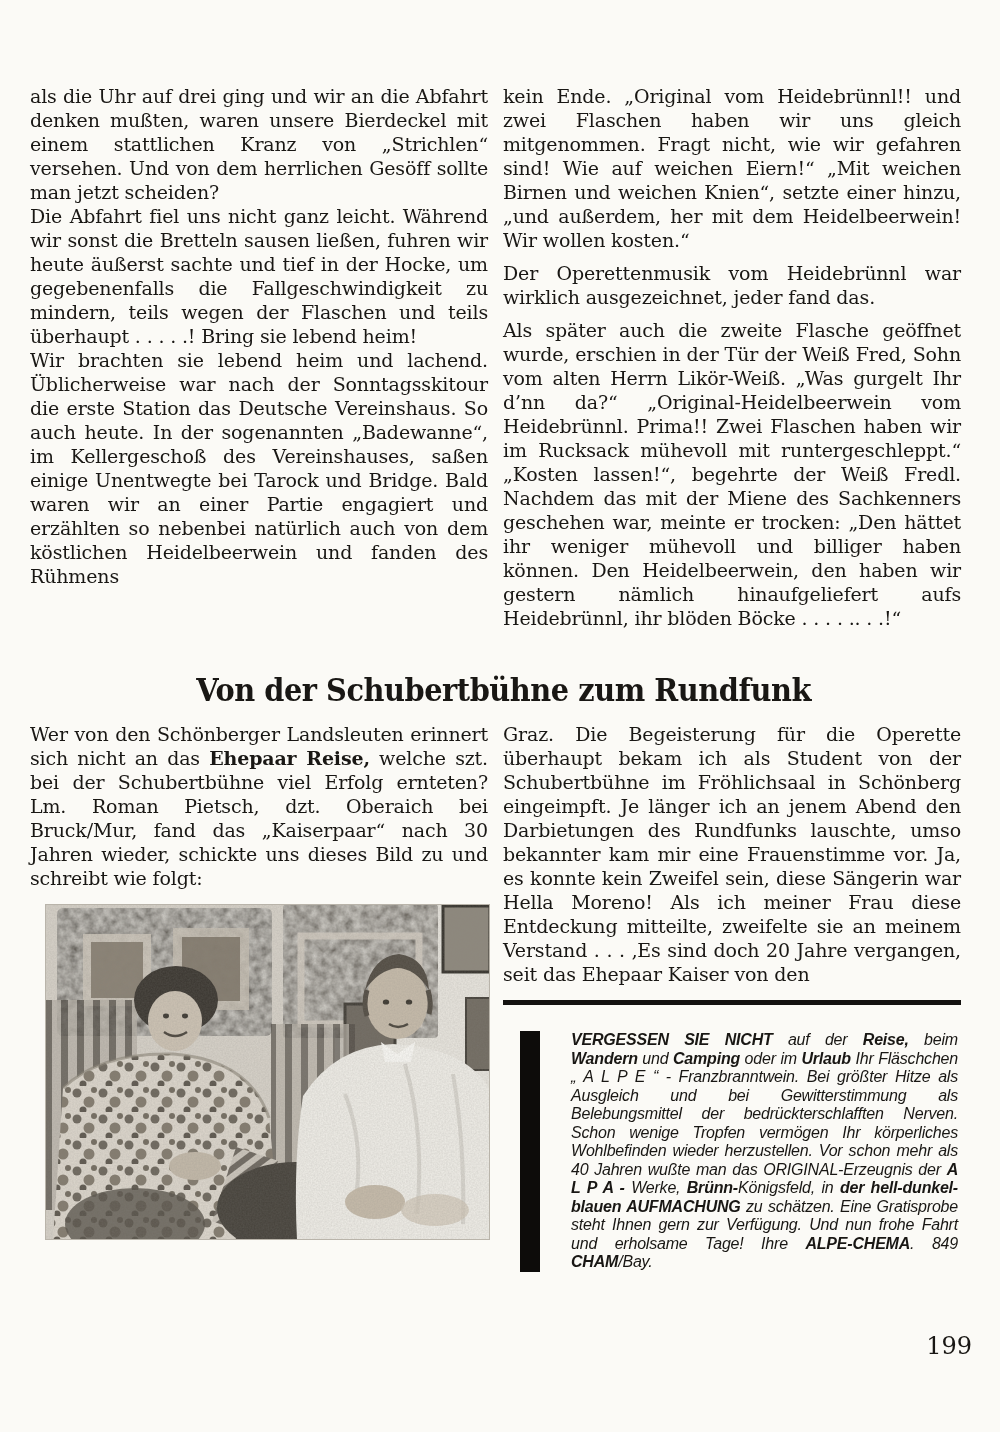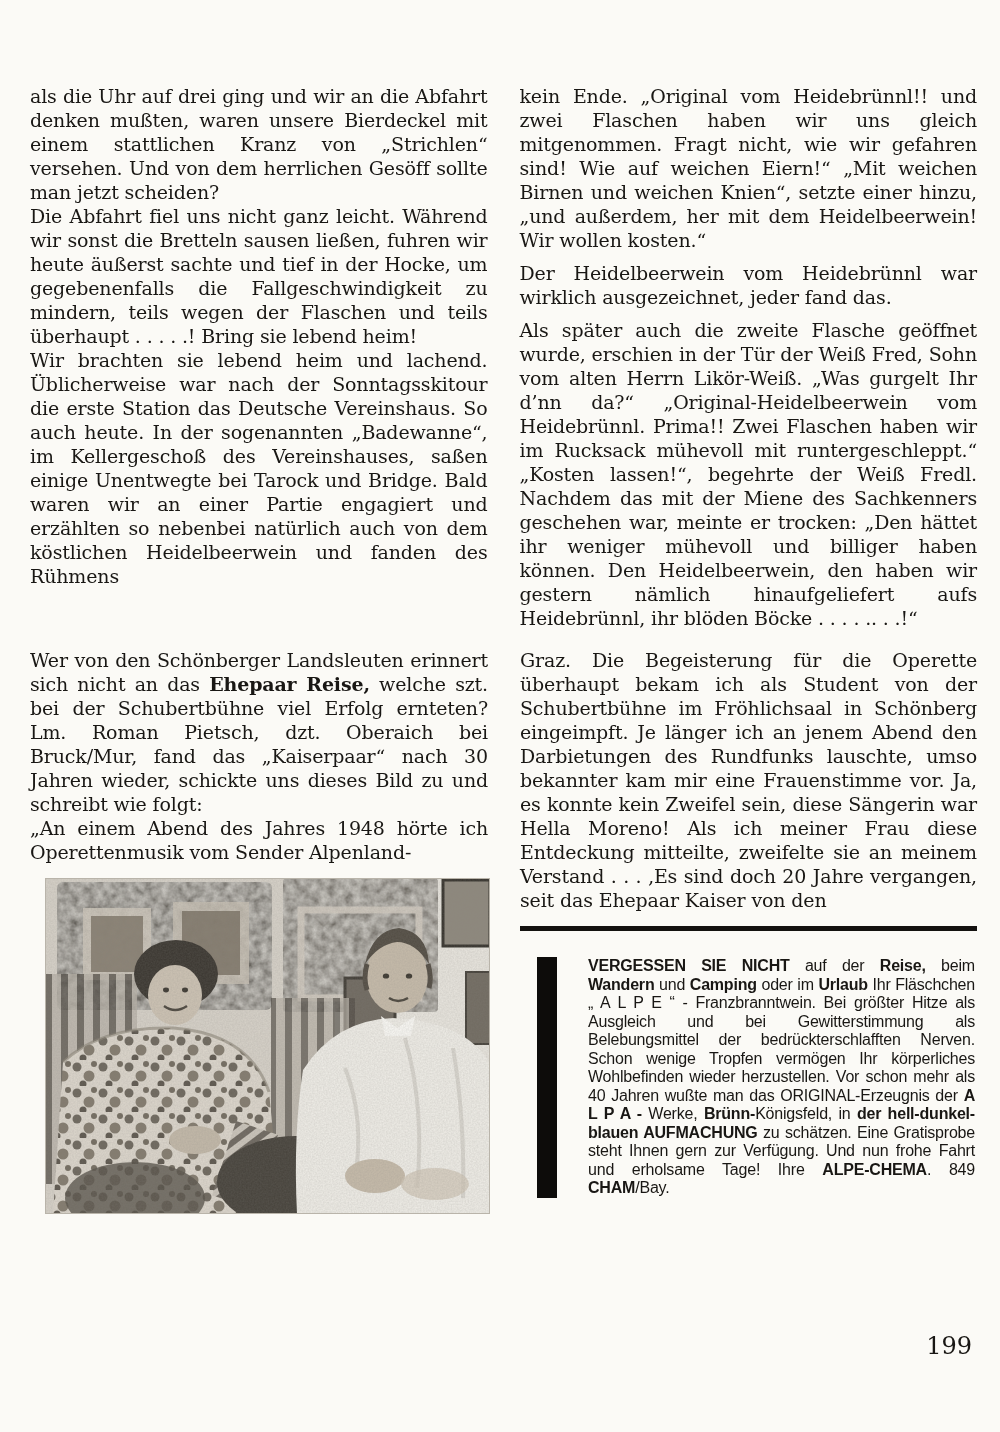--- a/index.html
+++ b/index.html
@@ -7,21 +7,21 @@
     position:relative;
     width:1000px;height:1432px;
     margin:0 auto;
     background:#fbfaf6;
     color:#191714;
     box-sizing:border-box;
     padding:84px 23px 0 30px;
     overflow:hidden;
     font-family:"DejaVu Serif",serif;
   }
-  .two-col{display:flex;gap:32px;}
+  .two-col{display:flex;gap:15px;}
   .col{width:458px;box-sizing:border-box;}
   .body-p{
     font-size:19px;line-height:24px;
     text-align:justify;
     margin:0;
     letter-spacing:-0.15px;
   }
   .col-right-a1 .body-p{margin-bottom:9px;}
   .col-right-a1 .body-p:last-child{margin-bottom:18px;}
   .b{font-weight:700;}
@@ -52,20 +52,21 @@
     margin-left:17px;
     flex:0 0 auto;
   }
   .ad-text{
     margin:0 0 0 31px;
     width:387px;
     font-family:"Liberation Sans",sans-serif;
     font-size:16px;line-height:18.5px;
     text-align:justify;
     letter-spacing:-0.2px;
+    font-style:italic;
   }
   .page-number{
     position:absolute;
     right:28px;top:1332px;
     font-family:"DejaVu Serif",serif;
     font-weight:400;
     font-size:24px;
   }
 </style>
 </head>
@@ -74,30 +75,30 @@
 <div class="page">
 
   <section class="two-col">
     <div class="col">
       <p class="body-p">als die Uhr auf drei ging und wir an die Abfahrt denken mußten, waren unsere Bierdeckel mit einem stattlichen Kranz von „Strichlen“ versehen. Und von dem herrlichen Gesöff sollte man jetzt scheiden?</p>
       <p class="body-p">Die Abfahrt fiel uns nicht ganz leicht. Während wir sonst die Bretteln sausen ließen, fuhren wir heute äußerst sachte und tief in der Hocke, um gegebenenfalls die Fallgeschwindigkeit zu mindern, teils wegen der Flaschen und teils überhaupt . . . . .! Bring sie lebend heim!</p>
       <p class="body-p">Wir brachten sie lebend heim und lachend. Üblicherweise war nach der Sonntagsskitour die erste Station das Deutsche Vereinshaus. So auch heute. In der sogenannten „Badewanne“, im Kellergeschoß des Vereinshauses, saßen einige Unentwegte bei Tarock und Bridge. Bald waren wir an einer Partie engagiert und erzählten so nebenbei natürlich auch von dem köstlichen Heidelbeerwein und fanden des Rühmens</p>
     </div>
     <div class="col col-right-a1">
       <p class="body-p">kein Ende. „Original vom Heidebrünnl!! und zwei Flaschen haben wir uns gleich mitgenommen. Fragt nicht, wie wir gefahren sind! Wie auf weichen Eiern!“ „Mit weichen Birnen und weichen Knien“, setzte einer hinzu, „und außerdem, her mit dem Heidelbeerwein! Wir wollen kosten.“</p>
-      <p class="body-p">Der Heidelbeerwein vom Heidebrünnl war wirklich ausgezeichnet, jeder fand das.</p>
+      <p class="body-p">Der Operettenmusik vom Heidebrünnl war wirklich ausgezeichnet, jeder fand das.</p>
       <p class="body-p">Als später auch die zweite Flasche geöffnet wurde, erschien in der Tür der Weiß Fred, Sohn vom alten Herrn Likör-Weiß. „Was gurgelt Ihr d’nn da?“ „Original-Heidelbeerwein vom Heidebrünnl. Prima!! Zwei Flaschen haben wir im Rucksack mühevoll mit runtergeschleppt.“ „Kosten lassen!“, begehrte der Weiß Fredl. Nachdem das mit der Miene des Sachkenners geschehen war, meinte er trocken: „Den hättet ihr weniger mühevoll und billiger haben können. Den Heidelbeerwein, den haben wir gestern nämlich hinaufgeliefert aufs Heidebrünnl, ihr blöden Böcke . . . . .. . .!“</p>
     </div>
   </section>
 
+  <h1 class="headline"><span class="squeeze">Von der Schubertbühne zum Rundfunk</span></h1>
 
   <section class="two-col">
     <div class="col">
       <p class="body-p"><span>Wer von den Schönberger Landsleuten erinnert sich nicht an das </span><span class="b">Ehepaar Reise,</span><span> welche szt. bei der Schubertbühne viel Erfolg ernteten? Lm. Roman Pietsch, dzt. Oberaich bei Bruck/Mur, fand das „Kaiserpaar“ nach 30 Jahren wieder, schickte uns dieses Bild zu und schreibt wie folgt:</span></p>
-      <p class="body-p">„An einem Abend des Jahres 1948 hörte ich Operettenmusik vom Sender Alpenland-</p>
 
       <figure class="photo">
         <svg width="445" height="336" viewBox="0 0 445 336" xmlns="http://www.w3.org/2000/svg">
           <defs>
             <filter id="grain" x="0" y="0" width="100%" height="100%">
               <feTurbulence type="fractalNoise" baseFrequency="0.65" numOctaves="2" seed="7" result="n"></feTurbulence>
               <feColorMatrix in="n" type="matrix" values="0 0 0 0 0.25  0 0 0 0 0.24  0 0 0 0 0.22  0 0 0 0.45 0"></feColorMatrix>
             </filter>
             <filter id="mottle" x="-10%" y="-10%" width="120%" height="120%">
               <feTurbulence type="fractalNoise" baseFrequency="0.12" numOctaves="3" seed="3" result="m"></feTurbulence>

